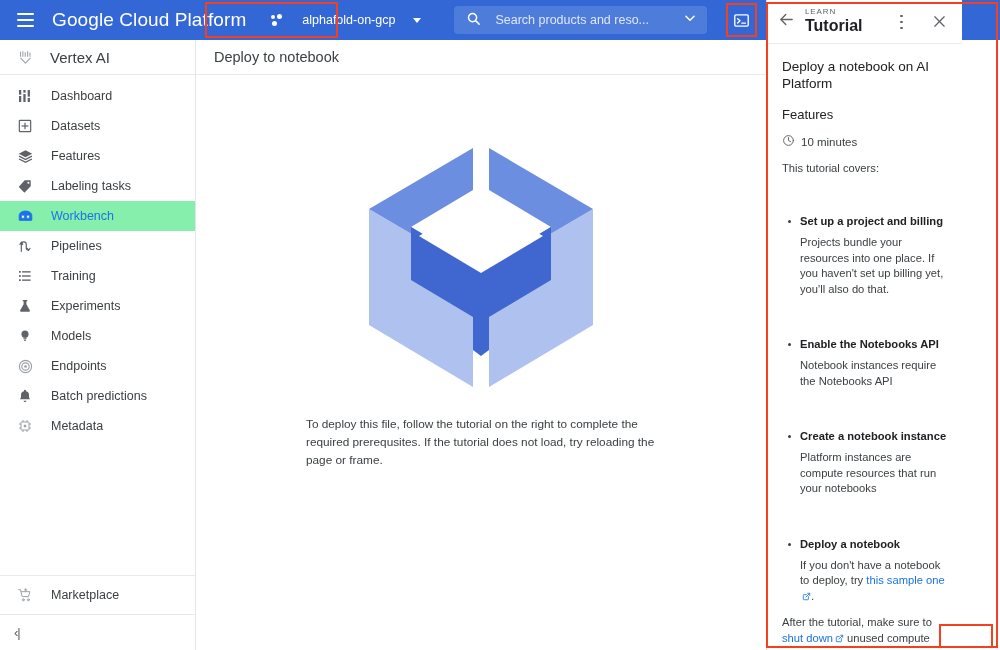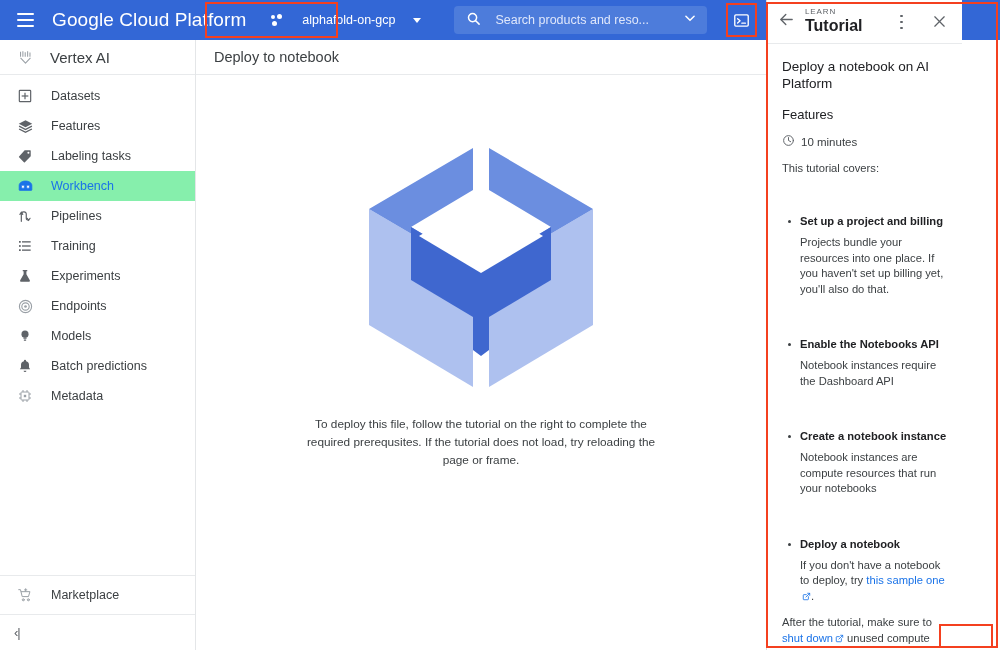--- a/index.html
+++ b/index.html
@@ -122,21 +122,21 @@
     height: 35px; border-bottom: 1px solid #e8eaec;
     display: flex; align-items: center; padding-left: 18px;
   }
   .main-title { font-size: 14.5px; color: #3c4043; }
   .canvas {
     height: 575px; display: flex; flex-direction: column;
     align-items: center; padding-top: 62px;
   }
   .illus { width: 260px; height: 260px; }
   .caption {
-    width: 350px; margin-top: 18px; text-align: center;
+    width: 350px; margin-top: 18px; text-align: left;
     font-size: 11.8px; line-height: 18px; color: #3c4043;
   }
 
   
   .tutorial {
     position: absolute; top: 0; left: 766px;
     width: 196px; height: 650px;
     background: #fff; border-left: 1px solid #dadce0;
     display: flex; flex-direction: column;
   }
@@ -270,20 +270,33 @@
           <line x1="11.6" y1="4.5" x2="11.6" y2="11"></line>
             <line x1="15" y1="3" x2="15" y2="11"></line>
           <line x1="18.3" y1="5" x2="18.3" y2="11"></line>
           <path d="M5 12.5 L12 20 L19 12.5" stroke-linejoin="round"></path>
         </svg>
       </span>
       <span class="t">Vertex AI</span>
     </div>
 
     <div class="side-list">
+      <div class="side-item">
+        <span class="sicon">
+          <svg width="16" height="16" viewBox="0 0 24 24" fill="#5f6368">
+            <rect x="3" y="3" width="3.4" height="7"></rect>
+              <rect x="3" y="12" width="3.4" height="9"></rect>
+            <rect x="9.5" y="3" width="3.4" height="4"></rect>
+              <rect x="9.5" y="9" width="3.4" height="12"></rect>
+            <rect x="16" y="3" width="3.4" height="10"></rect>
+              <rect x="16" y="15" width="3.4" height="6"></rect>
+          </svg>
+        </span>
+        <span>Dashboard</span>
+      </div>
 
       <div class="side-item">
         <span class="sicon">
           <svg width="16" height="16" viewBox="0 0 24 24" fill="none" stroke="#5f6368" stroke-width="1.8">
             <rect x="3.5" y="3.5" width="17" height="17" rx="1"></rect>
             <line x1="12" y1="7" x2="12" y2="17"></line>
               <line x1="7" y1="12" x2="17" y2="12"></line>
           </svg>
         </span>
         <span>Datasets</span>
@@ -350,38 +363,38 @@
         <span class="sicon">
           <svg width="16" height="16" viewBox="0 0 24 24" fill="#5f6368">
             <path d="M8.6 3 h6.8 v1.8 h-1.3 v4.6 l5.1 9.1 a1.4 1.4 0 0 1-1.2 2.1 H6 a1.4 1.4 0 0 1-1.2-2.1 l5.1-9.1 V4.8 H8.6 Z"></path>
           </svg>
         </span>
         <span>Experiments</span>
       </div>
 
       <div class="side-item">
         <span class="sicon">
+          <svg width="16" height="16" viewBox="0 0 24 24" fill="#5f6368">
+            <circle cx="12" cy="9.2" r="5.3"></circle>
+            <rect x="9.6" y="14.4" width="4.8" height="1.9" rx=".5"></rect>
+            <rect x="10.2" y="17.2" width="3.6" height="1.8" rx=".5"></rect>
+          </svg>
+        </span>
+        <span>Models</span>
+      </div>
+
+      <div class="side-item">
+        <span class="sicon">
           <svg width="17" height="17" viewBox="0 0 24 24" fill="none" stroke="#9aa0a6" stroke-width="1.6">
             <circle cx="12" cy="12" r="8.6"></circle>
               <circle cx="12" cy="12" r="5.2"></circle>
             <circle cx="12" cy="12" r="1.9" fill="#9aa0a6" stroke="none"></circle>
           </svg>
         </span>
         <span>Endpoints</span>
-      </div>
-
-      <div class="side-item">
-        <span class="sicon">
-          <svg width="16" height="16" viewBox="0 0 24 24" fill="#5f6368">
-            <circle cx="12" cy="9.2" r="5.3"></circle>
-            <rect x="9.6" y="14.4" width="4.8" height="1.9" rx=".5"></rect>
-            <rect x="10.2" y="17.2" width="3.6" height="1.8" rx=".5"></rect>
-          </svg>
-        </span>
-        <span>Models</span>
       </div>
 
       <div class="side-item">
         <span class="sicon">
           <svg width="16" height="16" viewBox="0 0 24 24" fill="#5f6368">
             <path d="M12 2.6 a1.6 1.6 0 0 1 1.6 1.6 v.5 a5.8 5.8 0 0 1 4.4 5.6 v4 l1.7 2.6 H4.3 L6 14.3 v-4 a5.8 5.8 0 0 1 4.4-5.6 v-.5 A1.6 1.6 0 0 1 12 2.6 Z"></path>
             <path d="M9.9 19 h4.2 a2.1 2.1 0 0 1-4.2 0 Z"></path>
           </svg>
         </span>
         <span>Batch predictions</span>
@@ -496,25 +509,25 @@
 
       <div class="covers">This tutorial covers:</div>
 
       <ul class="blist">
         <li>
           <div class="b-title">Set up a project and billing</div>
           <div class="b-desc">Projects bundle your resources into one place. If you haven't set up billing yet, you'll also do that.</div>
         </li>
         <li>
           <div class="b-title">Enable the Notebooks API</div>
-          <div class="b-desc">Notebook instances require the Dashboard API</div>
+          <div class="b-desc">Notebook instances require the Notebooks API</div>
         </li>
         <li>
           <div class="b-title">Create a notebook instance</div>
-          <div class="b-desc">Notebook instances are compute resources that run your notebooks</div>
+          <div class="b-desc">Platform instances are compute resources that run your notebooks</div>
         </li>
         <li>
           <div class="b-title">Deploy a notebook</div>
           <div class="b-desc"><span>If you don't have a notebook to deploy, try </span><a class="lnk">this sample one</a><span class="ext"><svg width="9" height="9" viewBox="0 0 24 24" fill="none" stroke="#1a73e8" stroke-width="2.2" stroke-linecap="round" stroke-linejoin="round">
                   <path d="M17 12.5 V19 a1.6 1.6 0 0 1-1.6 1.6 H5 A1.6 1.6 0 0 1 3.4 19 V8.6 A1.6 1.6 0 0 1 5 7 h6.5"></path>
                   <polyline points="15,3.4 20.6,3.4 20.6,9"></polyline>
                   <line x1="20.6" y1="3.4" x2="10.5" y2="13.5"></line>
                 </svg></span><span>.</span></div>
         </li>
       </ul>

